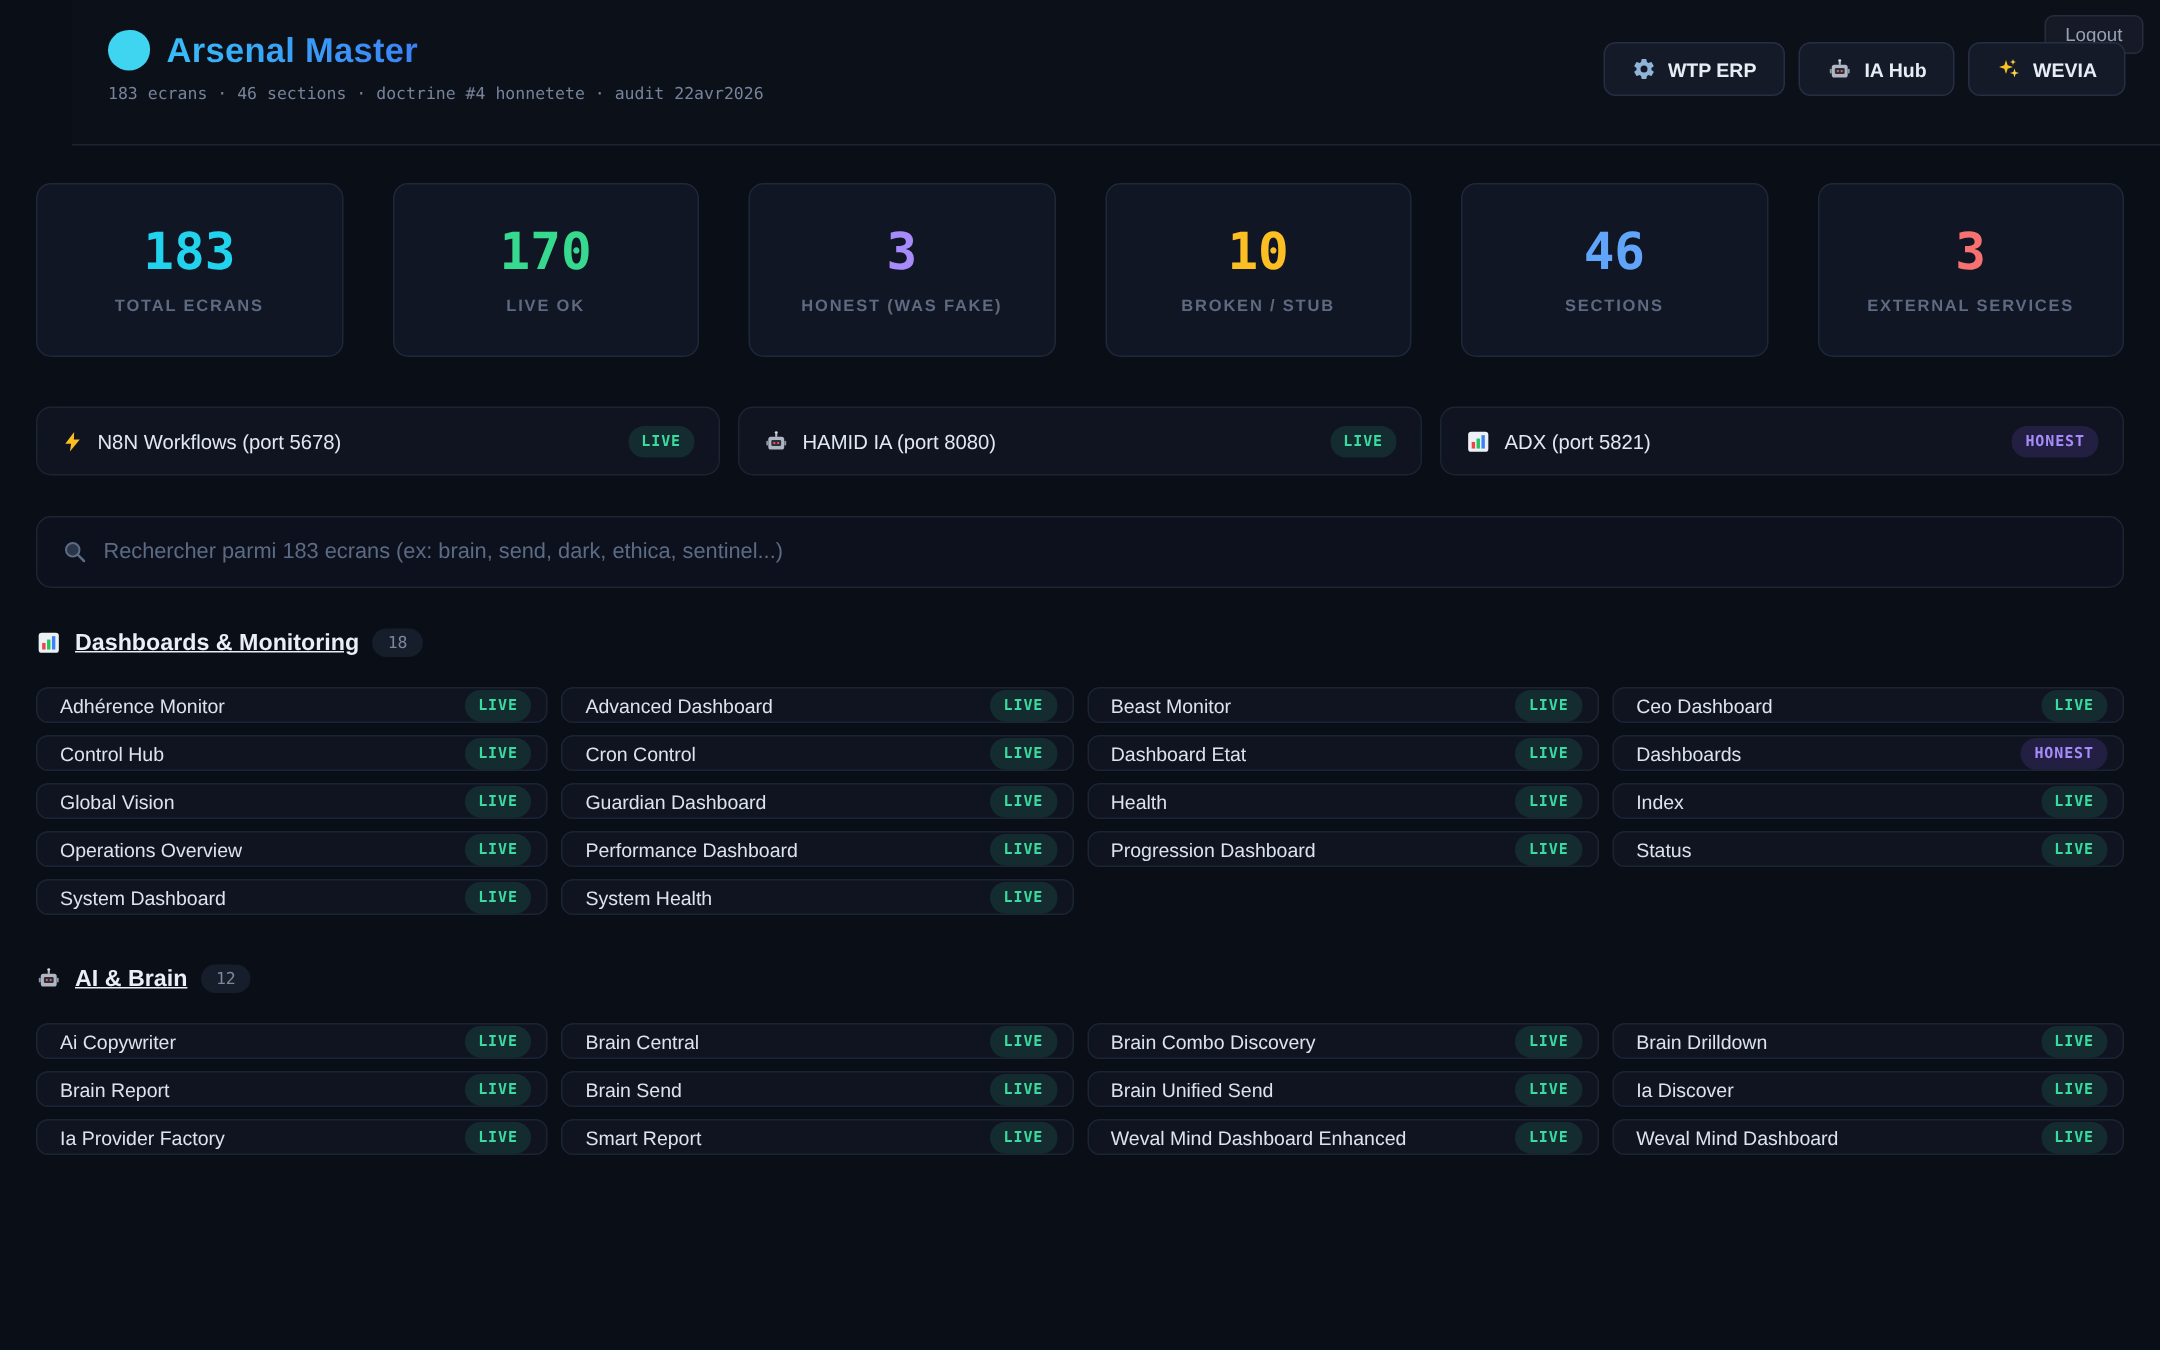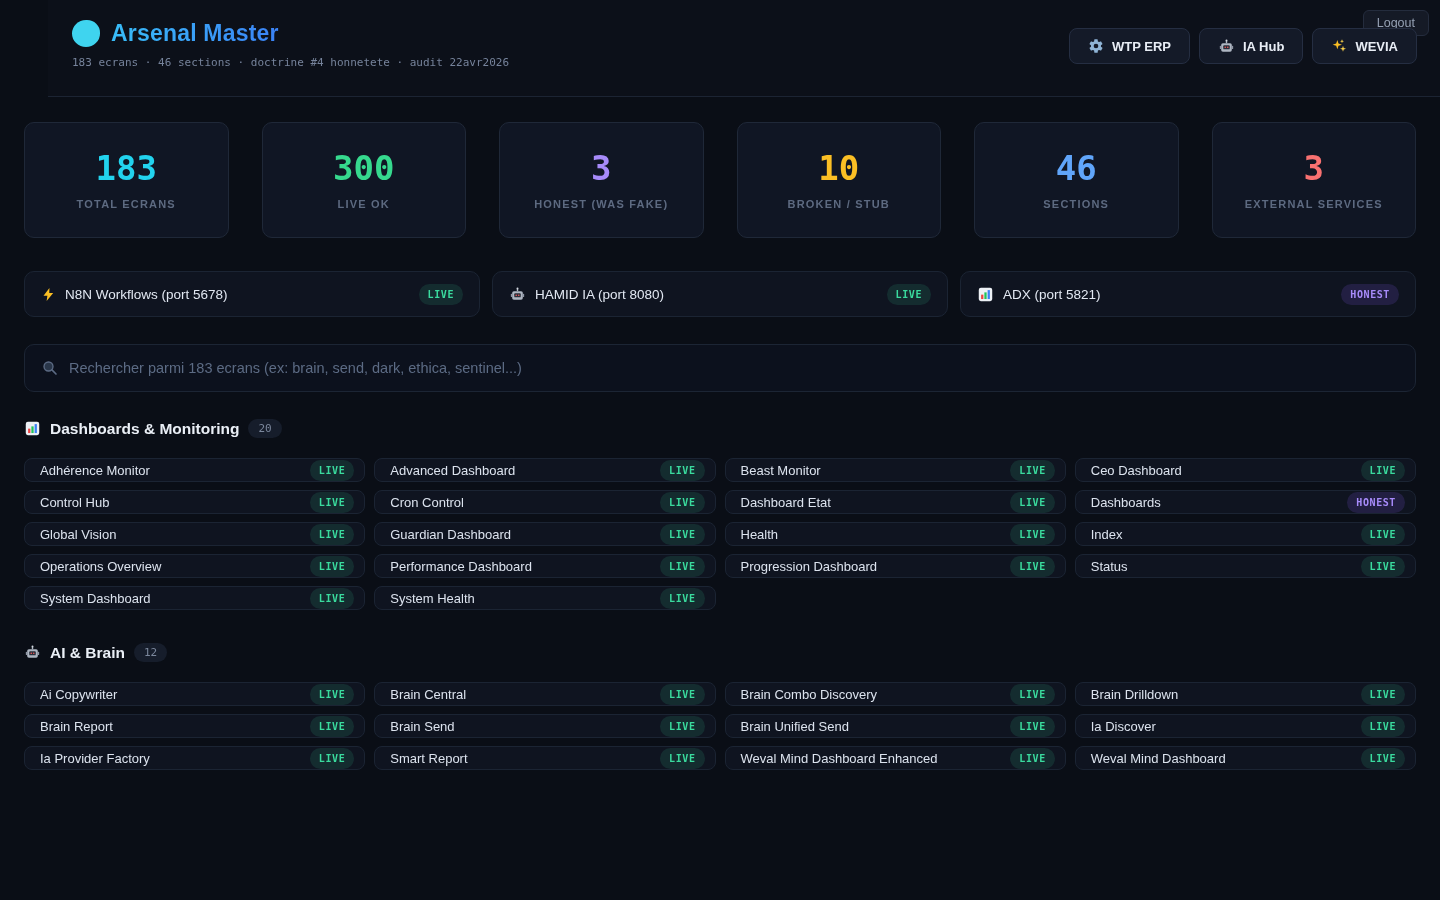--- a/index.html
+++ b/index.html
@@ -91,21 +91,21 @@
   }
   .search-bar input {
     flex:1; background:transparent; border:none; outline:none;
     font-family:"Liberation Sans", sans-serif;
     font-size:14.5px; color:#cdd6e4;
   }
   .search-bar input::placeholder { color:#5c6b84; }
   
   .section { margin-bottom:33px; }
   .section-header { display:flex; align-items:center; gap:9px; margin-bottom:20px; }
-  .section-title { font-size:15.5px; font-weight:bold; color:#eaeff6; }
+  .section-title { font-size:15.5px; font-weight:bold; color:#eaeff6;text-decoration:underline; }
   .section-count {
     font-family:"DejaVu Sans Mono", monospace;
     background:#161d2b; color:#7b879c; font-size:11px;
     border-radius:11px; padding:3px 10px;
   }
   .items-grid {
     display:grid; grid-template-columns:repeat(4,1fr); gap:8px 9px;
   }
   .item-card {
     background:#0f1420; border:1px solid #1b2433; border-radius:8px;
@@ -171,21 +171,21 @@
 </header>
 
 <main>
   <div class="stats-row" id="stats-row">
   <div class="stat-card">
     <div class="stat-value" style="color: rgb(34, 211, 238);">183</div>
     <div class="stat-label">TOTAL ECRANS</div>
   </div>
 
   <div class="stat-card">
-    <div class="stat-value" style="color: rgb(54, 217, 142);">300</div>
+    <div class="stat-value" style="color: rgb(54, 217, 142);">170</div>
     <div class="stat-label">LIVE OK</div>
   </div>
 
   <div class="stat-card">
     <div class="stat-value" style="color: rgb(167, 139, 250);">3</div>
     <div class="stat-label">HONEST (WAS FAKE)</div>
   </div>
 
   <div class="stat-card">
     <div class="stat-value" style="color: rgb(251, 191, 36);">10</div>
@@ -257,21 +257,21 @@
     <div class="section-header">
       <span class="icn">
             <svg width="17" height="17" viewBox="0 0 24 24">
               <rect x="2.5" y="2.5" width="19" height="19" rx="3" fill="#edf1f6"></rect>
               <rect x="5.8" y="12.2" width="3.2" height="6.2" fill="#ef4444"></rect>
               <rect x="10.4" y="9" width="3.2" height="9.4" fill="#22c55e"></rect>
               <rect x="15" y="5.8" width="3.2" height="12.6" fill="#3b82f6"></rect>
             </svg>
           </span>
       <span class="section-title">Dashboards &amp; Monitoring</span>
-      <span class="section-count">20</span>
+      <span class="section-count">18</span>
     </div>
     <div class="items-grid">
   <div class="item-card">
     <span class="item-label">Adhérence Monitor</span>
     <span class="badge badge-live">LIVE</span>
   </div>
 
   <div class="item-card">
     <span class="item-label">Advanced Dashboard</span>
     <span class="badge badge-live">LIVE</span>

